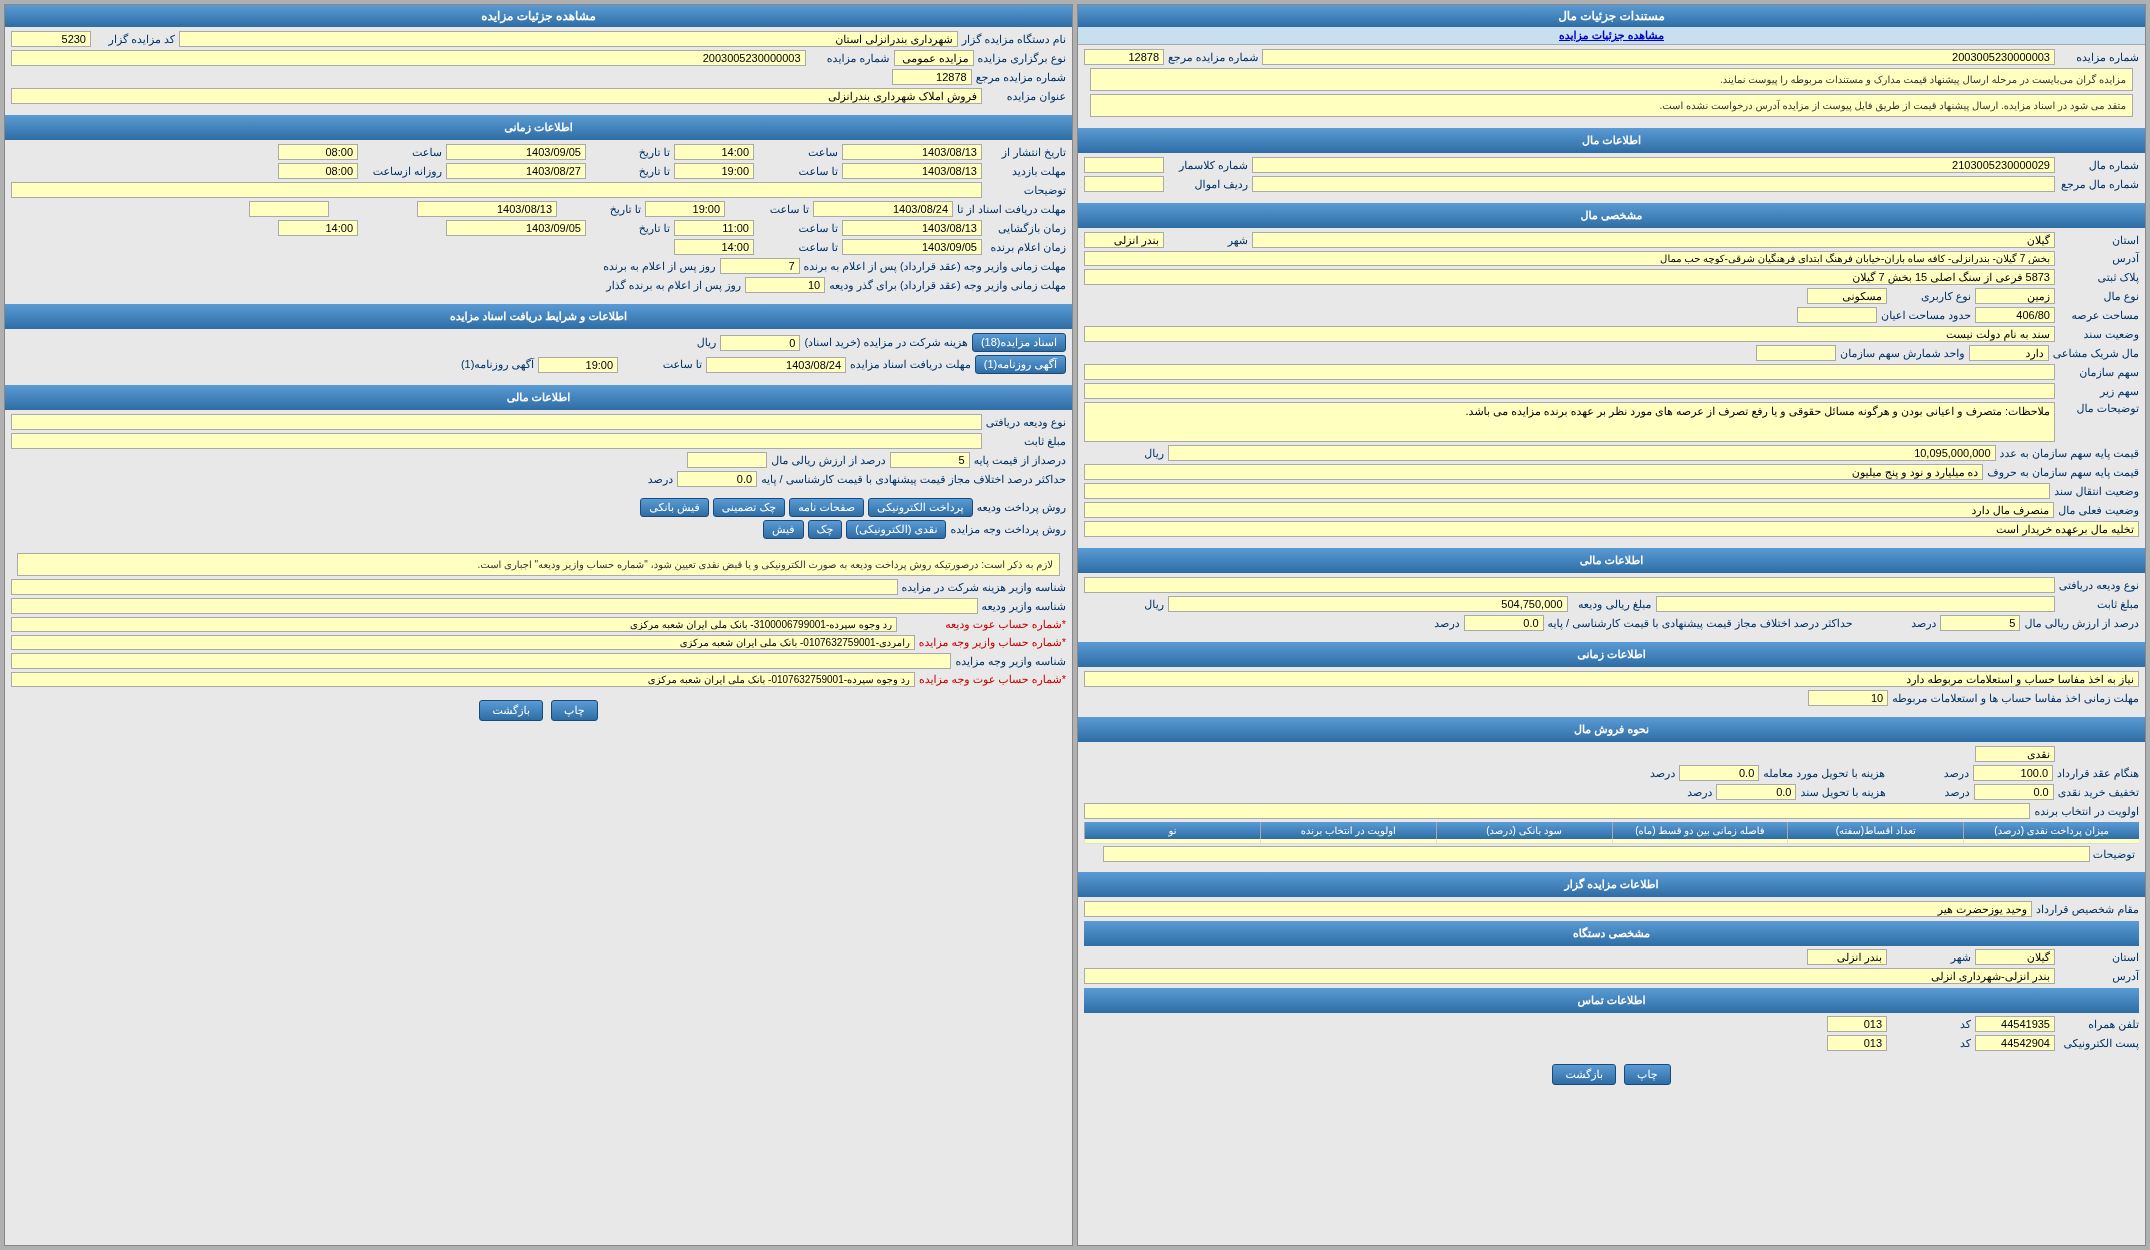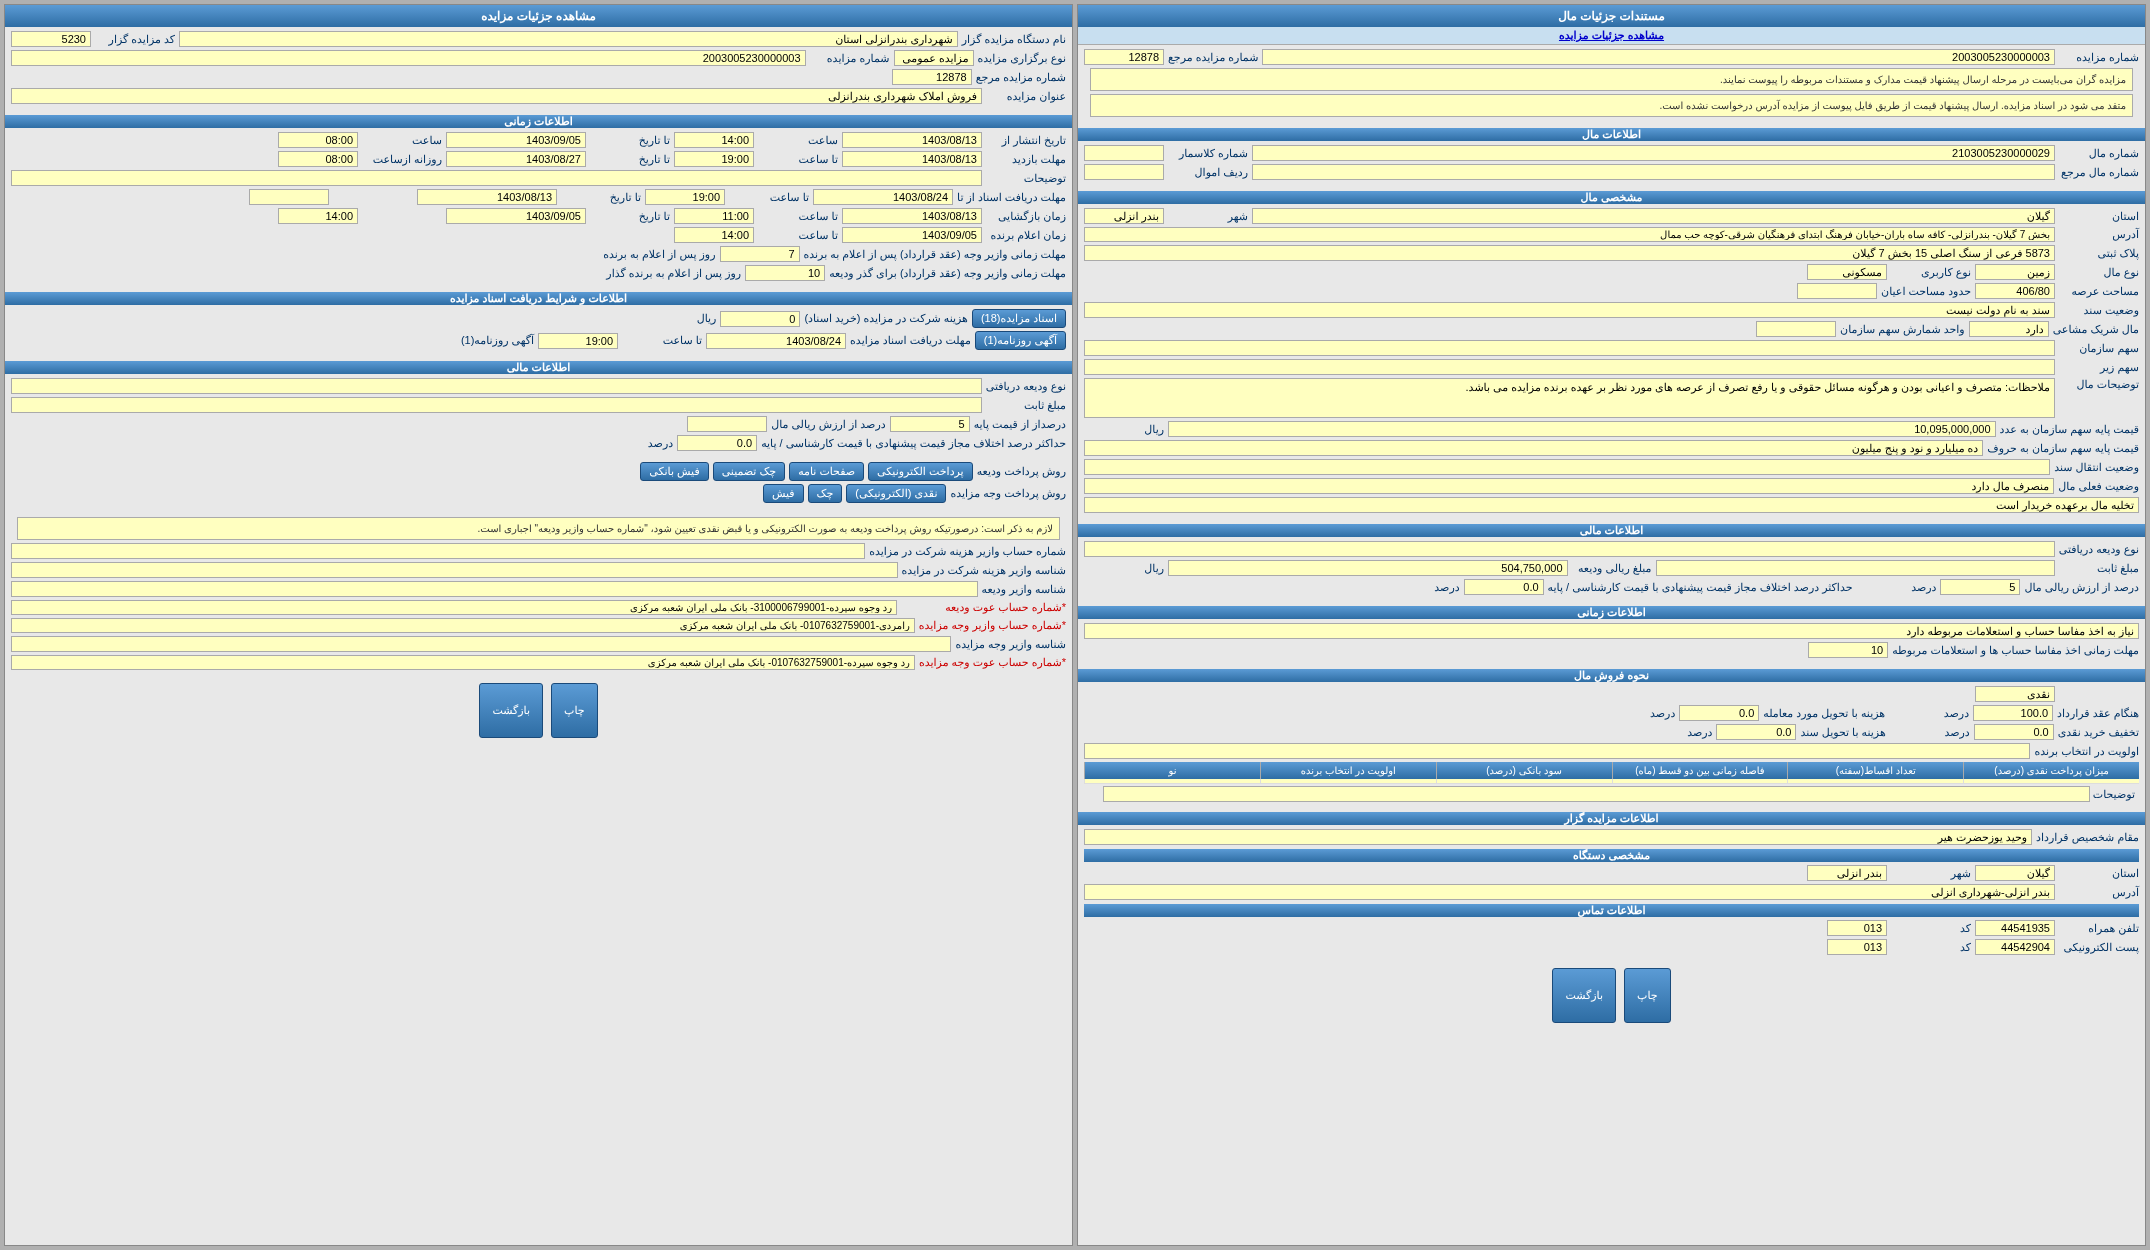--- a/index.html
+++ b/index.html
@@ -29,21 +29,21 @@
       color: white;
       text-align: center;
       padding: 4px 8px;
       font-weight: bold;
       font-size: 12px;
     }
     .section-header {
       background: linear-gradient(to bottom, #5b9bd5, #2e6da4);
       color: white;
       text-align: center;
-      padding: 0 8px;
+      padding: 6px 8px;
       font-weight: bold;
       font-size: 11px;
       margin-top: 4px;
     }
     .sub-header {
       background: #c8dff0;
       color: #003366;
       text-align: center;
       padding: 2px 8px;
       font-weight: bold;
@@ -89,21 +89,21 @@
       padding: 3px 6px;
       font-size: 10px;
       color: #333;
       margin: 3px 6px;
       line-height: 1.5;
     }
     .btn {
       background: linear-gradient(to bottom, #5b9bd5, #2e6da4);
       color: white;
       border: 1px solid #1a4a7a;
-      padding: 20px 12px;
+      padding: 3px 12px;
       font-family: Tahoma, Arial, sans-serif;
       font-size: 11px;
       cursor: pointer;
       border-radius: 3px;
     }
     .btn-row {
       display: flex;
       justify-content: center;
       gap: 8px;
       padding: 6px;
@@ -549,24 +549,20 @@
         <button class="badge-btn">چک</button>
         <button class="badge-btn">فیش</button>
       </div>
     </div>
 
     <div class="form-section">
       <div class="notice-box">
         لازم به ذکر است: درصورتیکه روش پرداخت ودیعه به صورت الکترونیکی و یا قبض نقدی تعیین شود، "شماره حساب وازیر ودیعه" اجباری است.
       </div>
       <div class="form-row">
-        <span class="form-label">شماره حساب وازیر هزینه شرکت در مزایده</span>
-        <input class="form-input" value="" style="">
-      </div>
-      <div class="form-row">
         <span class="form-label">شناسه وازیر هزینه شرکت در مزایده</span>
         <input class="form-input" value="" style="">
       </div>
       <div class="form-row">
         <span class="form-label">شناسه وازیر ودیعه</span>
         <input class="form-input" value="" style="">
       </div>
       <div class="form-row">
         <span class="form-label" style="color:#cc0000;margin-left:44px;">*شماره حساب عوت ودیعه</span>
         <input class="form-input" value="رد وجوه سپرده-3100006799001- بانک ملی ایران شعبه مرکزی" style="font-size: 10px;">

